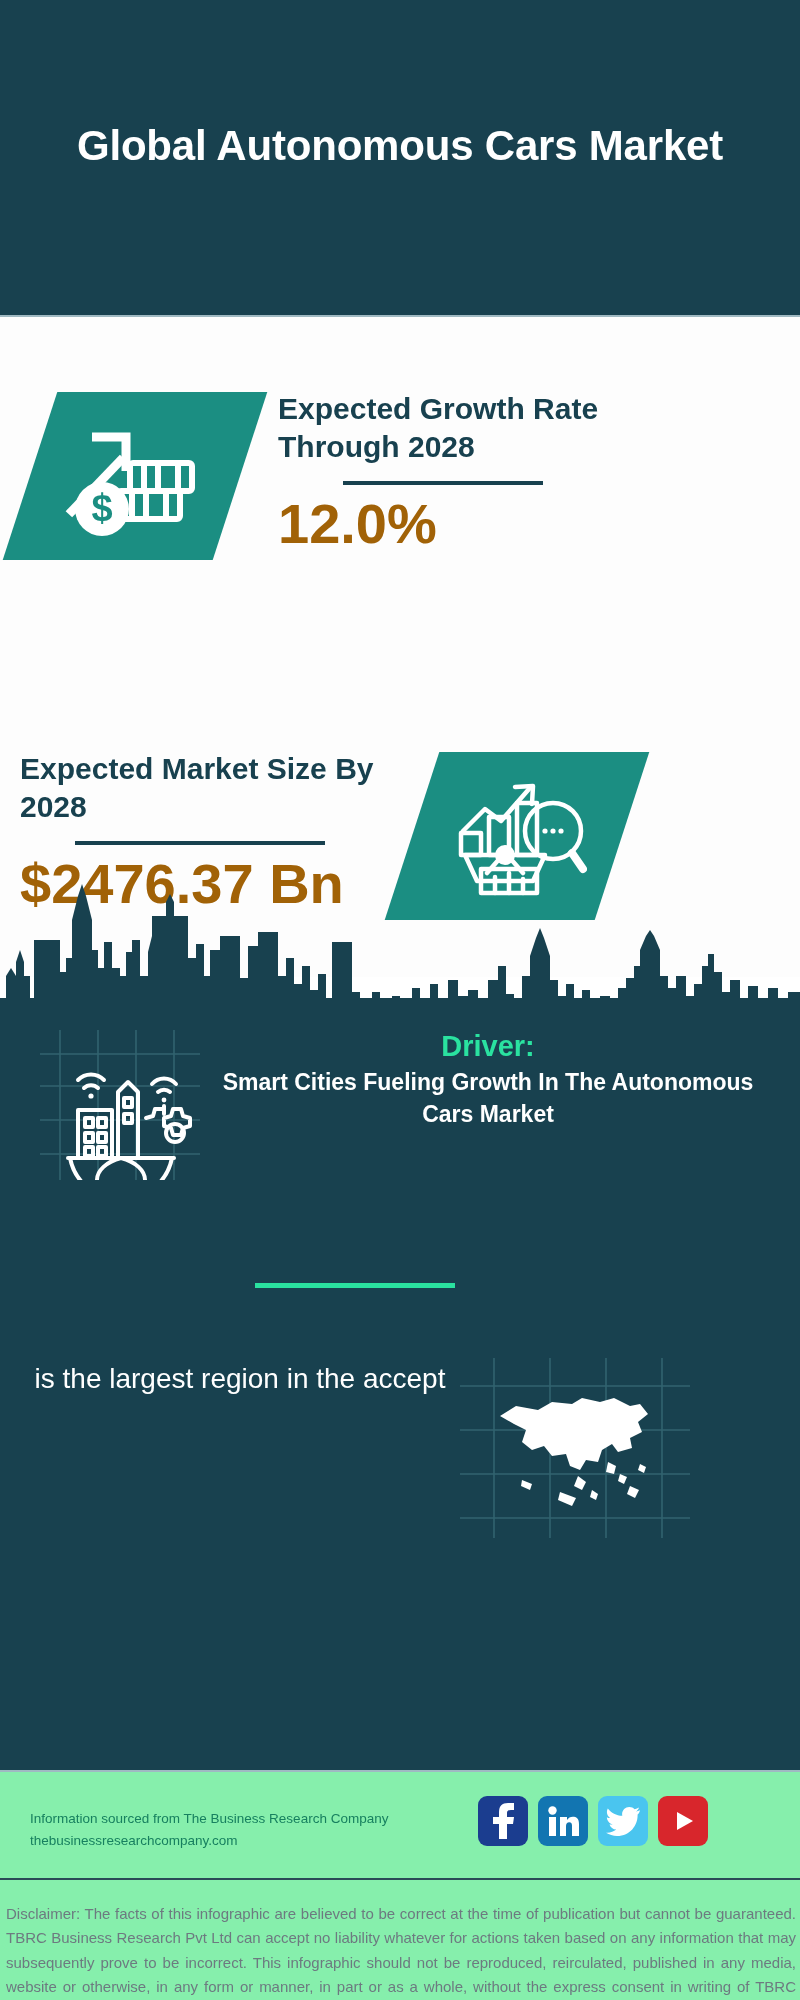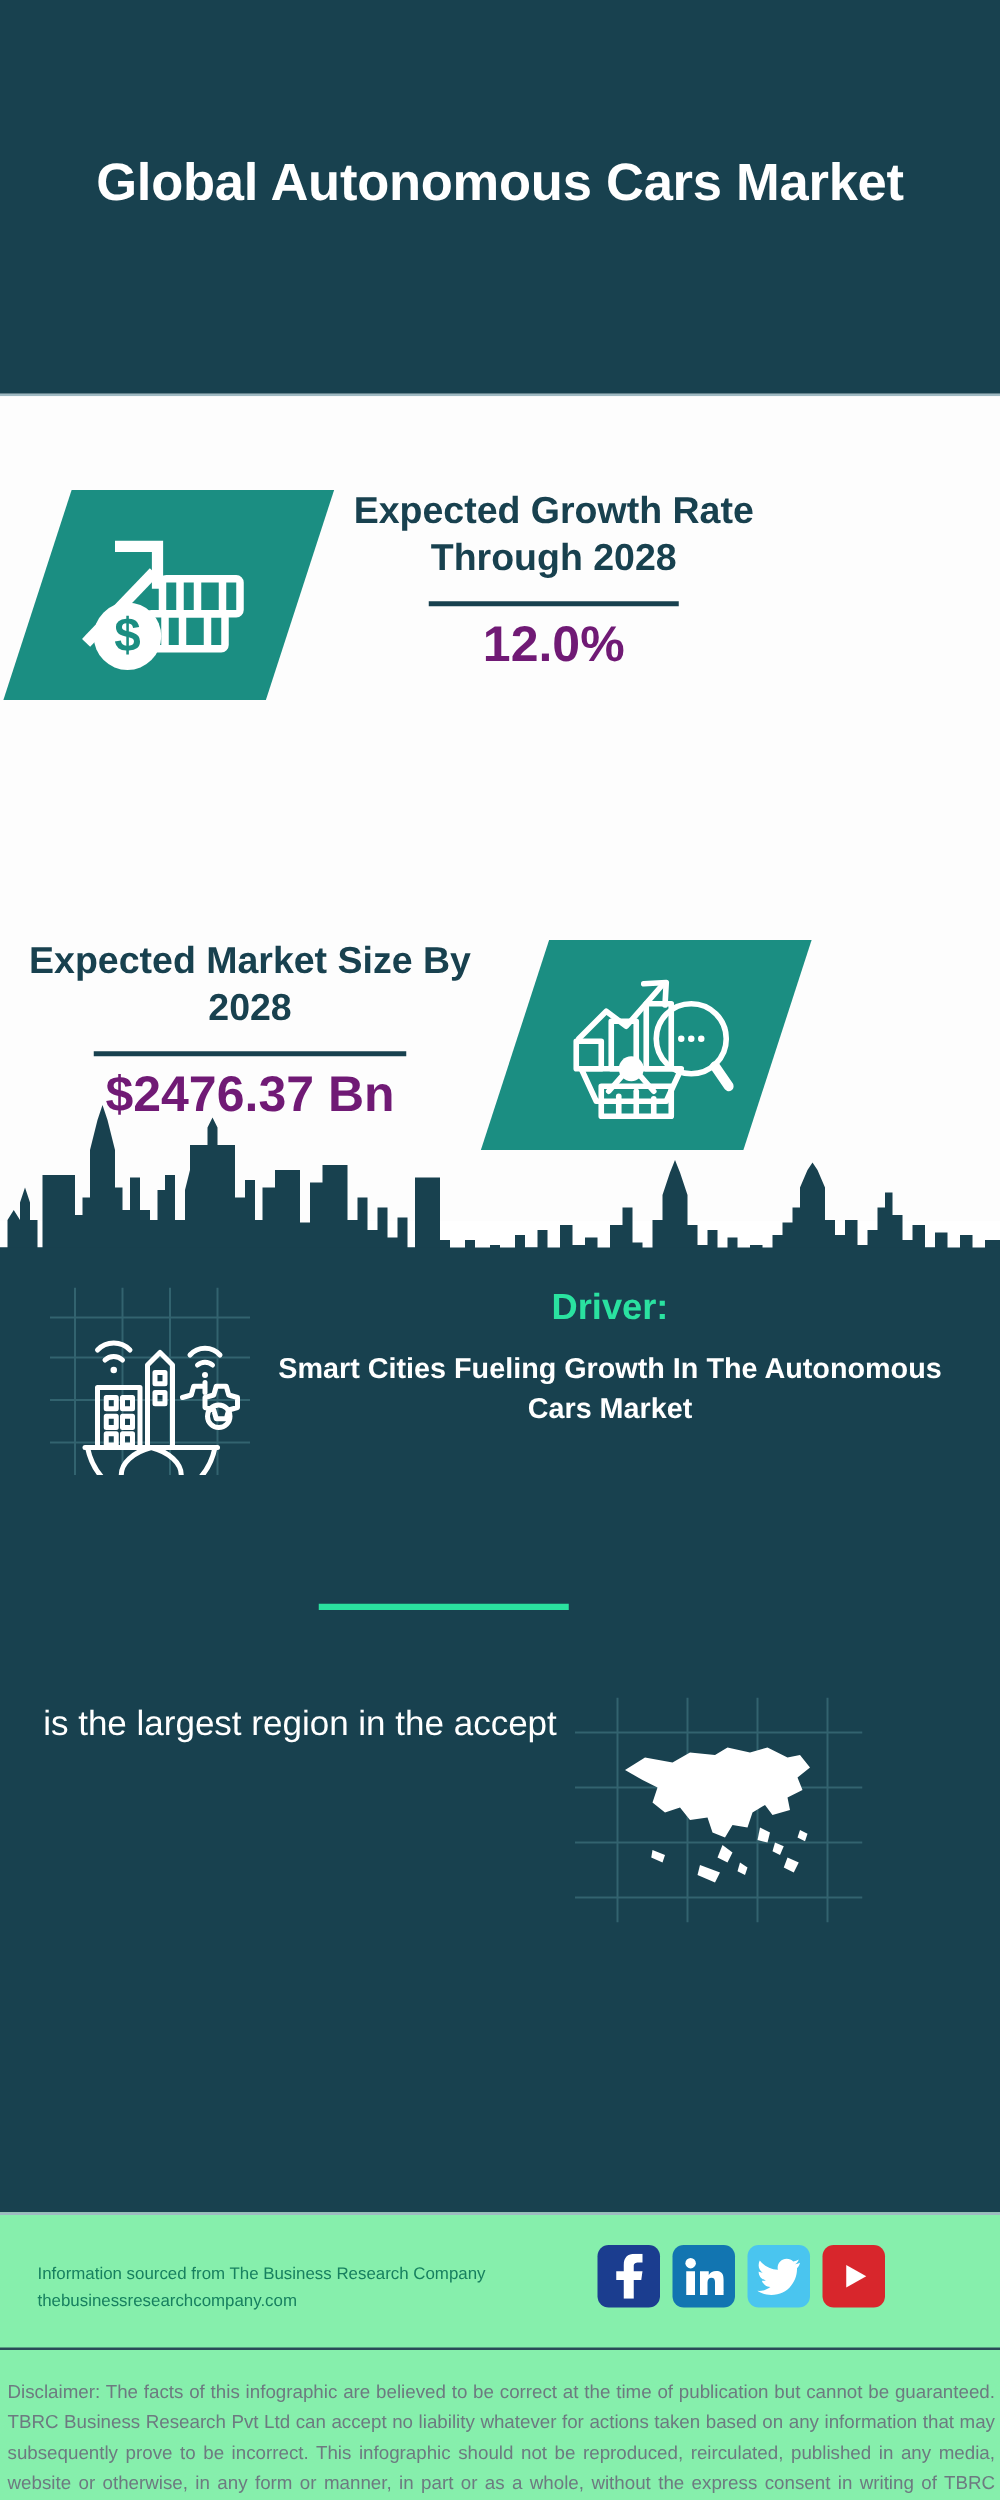--- a/index.html
+++ b/index.html
@@ -33,45 +33,45 @@
     position:absolute; background:#1b8e82;
     display:flex; align-items:center; justify-content:center;
   }
   .tile-left  { left:30px;  top:392px; width:210px; height:168px;
                 transform:skewX(-18deg); }
   .tile-right { left:412px; top:752px; width:210px; height:168px;
                 transform:skewX(-18deg); }
   .tile-inner { transform:skewX(18deg); display:flex; align-items:center; justify-content:center; }
 
   
-  .stat-text { position:absolute; text-align:center; }
+  .stat-text { position:absolute; }
   .stat-label {
     color:#18414f; font-weight:bold; font-size:30px; line-height:1.28;
   }
   .stat-rule { height:4px; background:#18414f; margin:14px auto 10px; }
-  .stat-value { color:#701a75; font-weight:bold; font-size:40px; line-height:1.05; }
+  .stat-value { color:#a16207; font-weight:bold; font-size:56px; line-height:1.05; }
 
   .block-growth { left:278px; top:390px; width:330px; }
   .block-growth .stat-rule { width:200px; }
   .block-size   { left:20px;  top:750px; width:360px; }
   .block-size .stat-rule { width:250px; }
 
   
   .darkbody { position:absolute; left:0; top:880px; width:800px; height:890px; }
   .skyline  { position:absolute; left:0; top:0; width:800px; height:140px; display:block; }
   .darkfill { position:absolute; left:0; top:118px; width:800px; height:772px; background:#18414f; }
 
   .content-dark { position:absolute; left:0; top:118px; width:800px; height:772px; }
 
   
   .driver-row { position:absolute; left:0; top:10px; width:800px; height:190px; }
   .icon-grid { position:absolute; left:40px; top:22px; width:160px; height:150px; }
   .driver-text { position:absolute; left:218px; top:20px; width:540px; text-align:center; }
   .driver-head { color:#2ae2a0; font-weight:bold; font-size:29px; line-height:1.3; }
-  .driver-body { color:#ffffff; font-weight:bold; font-size:23px; line-height:1.4; margin-top:12px; }
+  .driver-body { color:#ffffff; font-weight:bold; font-size:23px; line-height:1.4; }
 
   
   .mint-rule { position:absolute; left:255px; top:285px; width:200px; height:5px; background:#2ae2a0; }
 
   
   .region-row { position:absolute; left:0; top:340px; width:800px; height:220px; }
   .region-text { position:absolute; left:30px; top:18px; width:420px; text-align:center; }
   .region-head { color:#2ae2a0; font-weight:bold; font-size:33px; line-height:1.25; }
   .region-sub  { color:#ffffff; font-size:28px; line-height:1.35; margin-top:4px; }
   .region-map  { position:absolute; left:460px; top:20px; width:230px; height:180px; }

